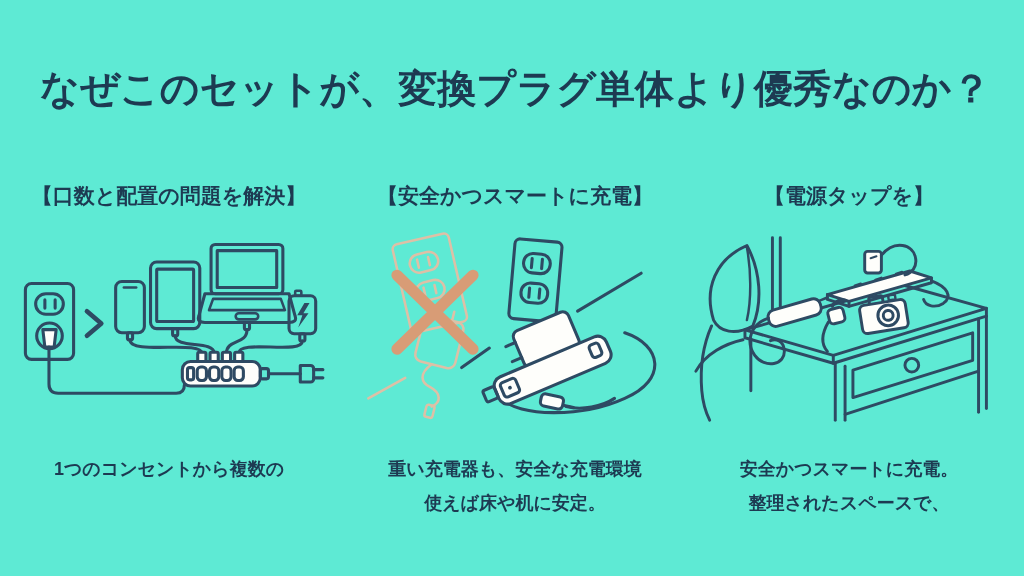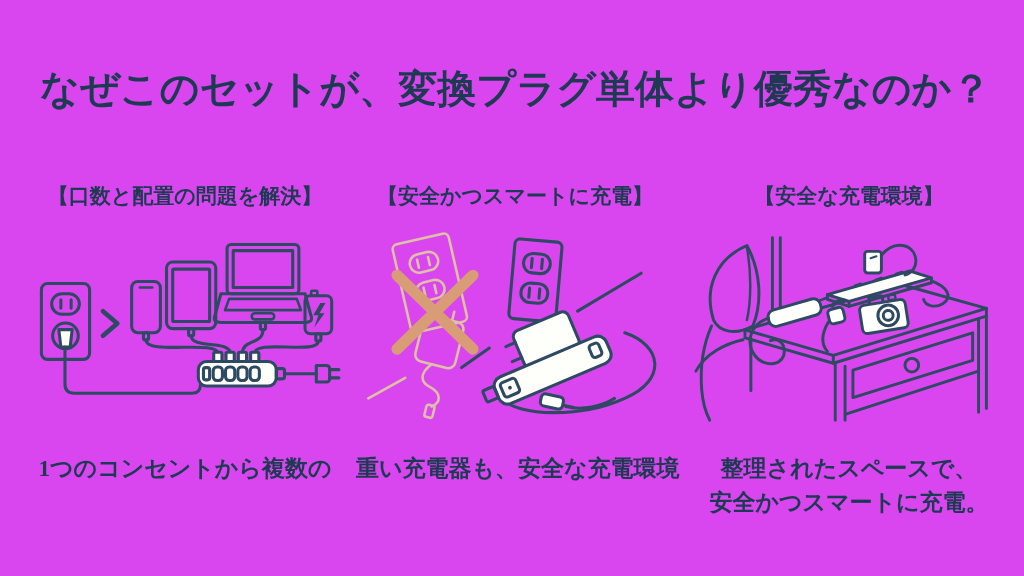--- a/index.html
+++ b/index.html
@@ -2,62 +2,61 @@
 <html><head>
 <meta charset="utf-8">
 <style>
   * { margin: 0; padding: 0; box-sizing: border-box; }
   html, body { width: 1024px; height: 576px; overflow: hidden; }
   body { font-family: "Liberation Sans", sans-serif; }
   .canvas {
     position: relative;
     width: 1024px;
     height: 576px;
-    background: #d946ef;
+    background: #5eead4;
     color: #1d3a52;
   }
   .title {
     position: absolute;
     left: 40px;
     top: 62px;
     font-size: 39px;
     font-weight: 800;
     letter-spacing: 0px;
     color: #1d3a52;
     white-space: nowrap;
   }
   .col {
     position: absolute;
     top: 182px;
     width: 318px;
     text-align: center;
   }
-  .col-1 { left: 26px; }
+  .col-1 { left: 10px; }
   .col-2 { left: 356px; }
   .col-3 { left: 690px; }
   .col-header {
     font-size: 21px;
     font-weight: 800;
     color: #1d3a52;
     white-space: nowrap;
   }
   .illo {
     margin-top: 12px;
     width: 318px;
     height: 204px;
   }
   .illo svg { display: block; width: 100%; height: 100%; }
   .caption {
     margin-top: 26px;
-    font-size: 23px;
+    font-size: 18px;
     font-weight: 800;
     line-height: 34px;
     color: #1d3a52;
     white-space: nowrap;
-    font-family: Liberation Serif, serif;
   }
 </style>
 </head>
 <body>
 
 <div class="canvas">
 
   <div class="title">なぜこのセットが、変換プラグ単体より優秀なのか？</div>
 
   <div class="col col-1">
@@ -197,25 +196,26 @@
             <rect x="120" y="133" width="12" height="12" rx="2"></rect>
             <rect x="138" y="133" width="16" height="15" rx="3"></rect>
             <circle cx="146" cy="140.5" r="1.8" fill="#2e4a63" stroke="none"></circle>
             <rect x="232" y="133" width="10" height="13" rx="3"></rect>
           </g>
         </g>
       </svg>
     </div>
     <div class="caption">
       <div>重い充電器も、安全な充電環境</div>
+      <div>使えば床や机に安定。</div>
     </div>
   </div>
 
   <div class="col col-3">
-    <div class="col-header">【安全な充電環境】</div>
+    <div class="col-header">【電源タップを】</div>
     <div class="illo">
       <svg viewBox="0 0 324 200" xmlns="http://www.w3.org/2000/svg">
         <g stroke="#2e4a63" stroke-width="3" fill="none" stroke-linecap="round" stroke-linejoin="round">
 
           <g>
             <line x1="84" y1="12" x2="84" y2="97"></line>
             <line x1="92" y1="12" x2="92" y2="95"></line>
           </g>
 
           <g>
@@ -276,18 +276,18 @@
             <rect x="174" y="78" width="47" height="29" rx="5" fill="#fefefb"></rect>
             <circle cx="202" cy="92" r="10.5"></circle>
             <circle cx="202" cy="92" r="5"></circle>
           </g>
 
           <path d="M246 56 C262 62, 268 72, 258 79 C250 84, 240 82, 238 75"></path>
         </g>
       </svg>
     </div>
     <div class="caption">
+      <div>安全かつスマートに充電。</div>
       <div>整理されたスペースで、</div>
-      <div>安全かつスマートに充電。</div>
     </div>
   </div>
 
 </div>
 
 </body></html>

